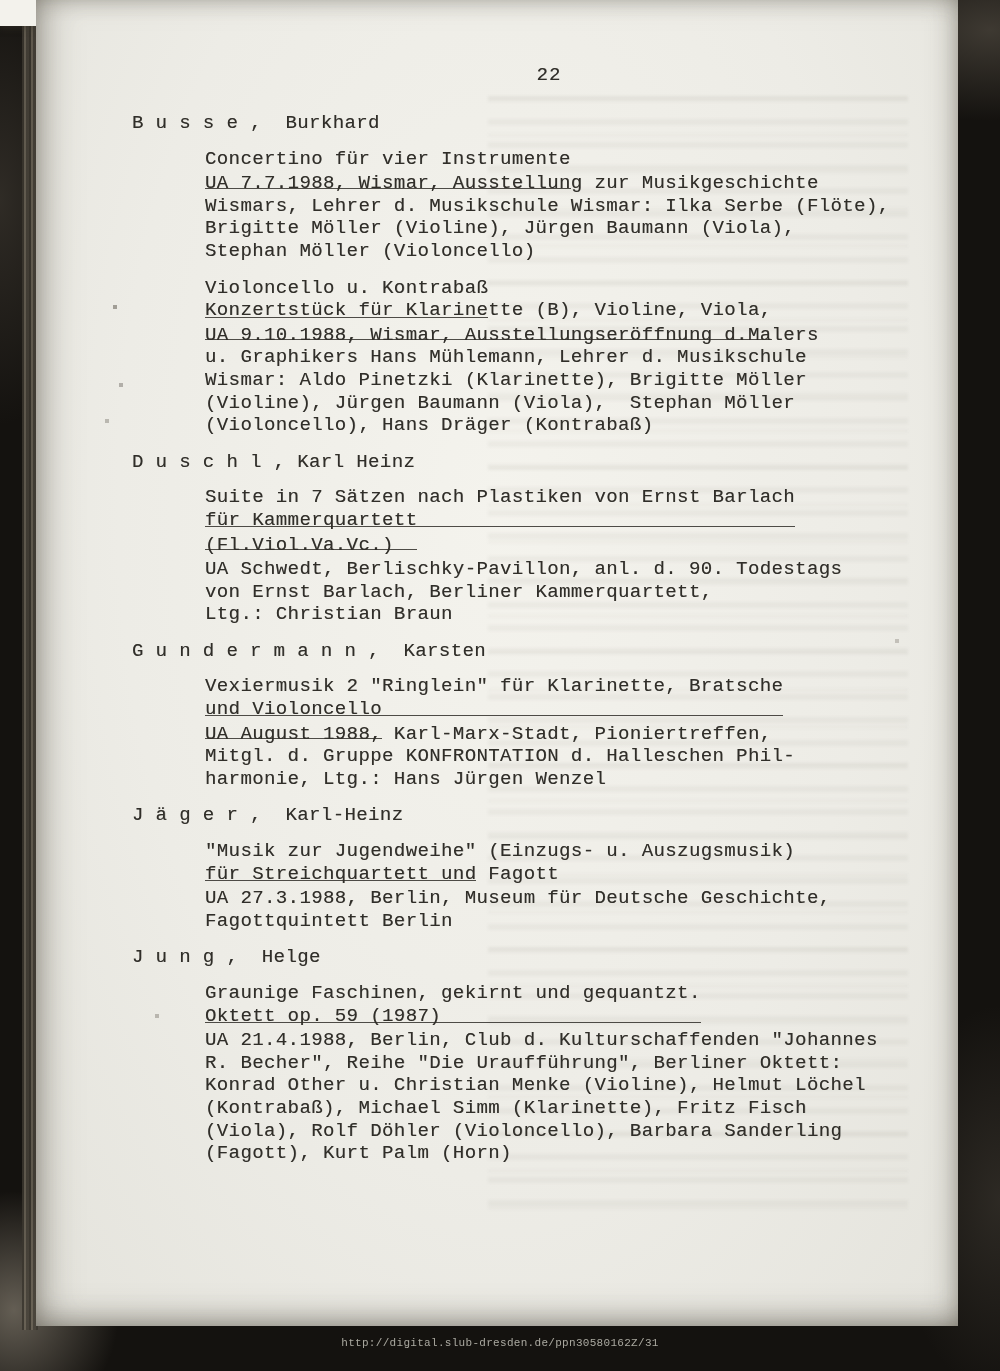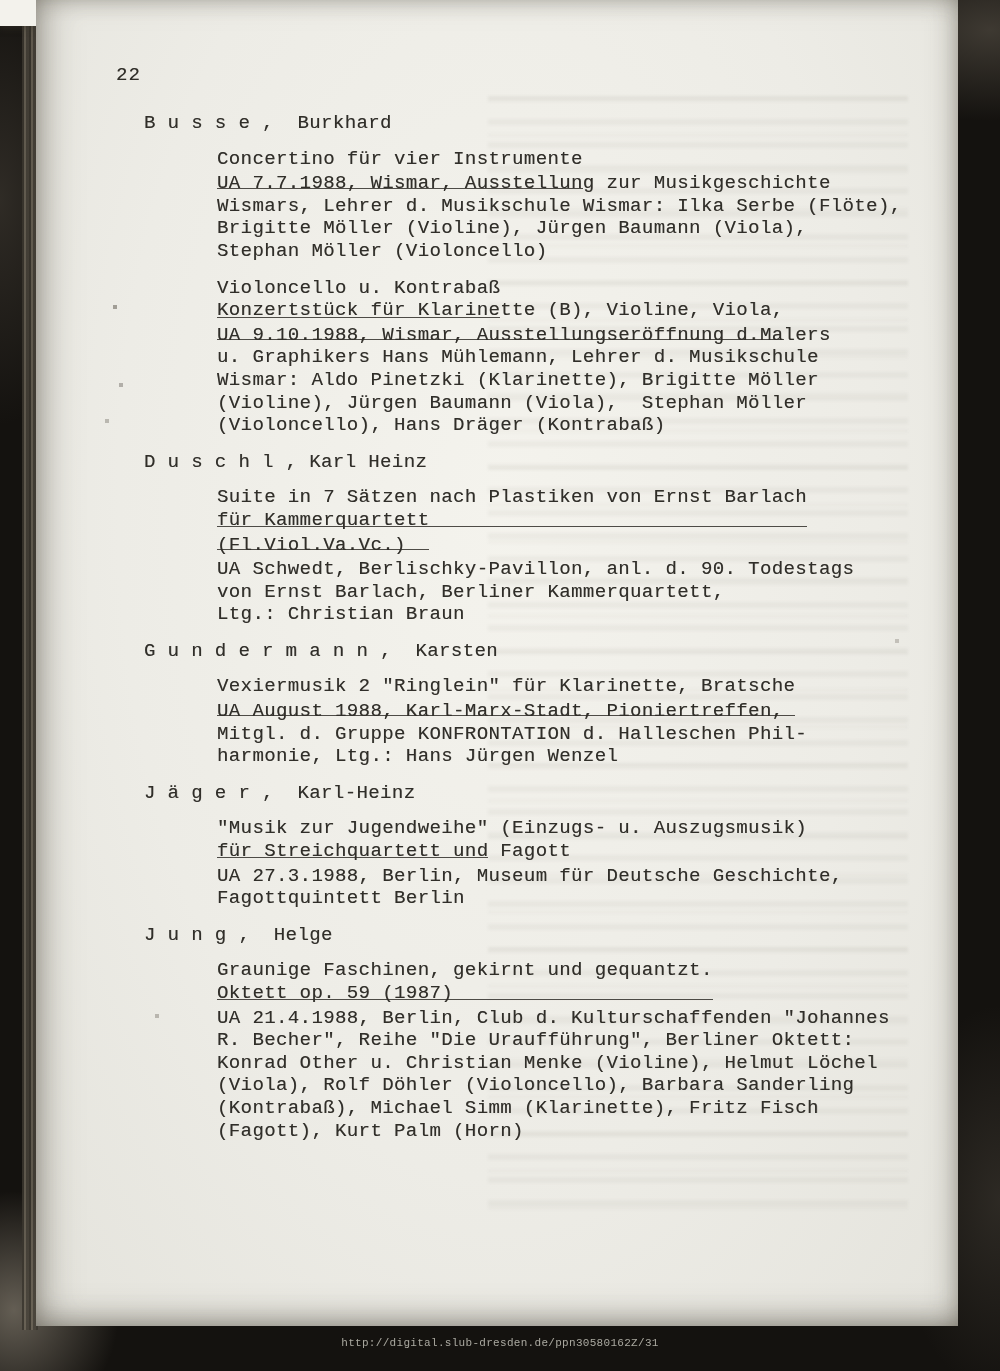--- a/index.html
+++ b/index.html
@@ -41,26 +41,26 @@
   }
   .specks{position:absolute;left:0;top:0;width:2px;height:2px;background:transparent;
     box-shadow:
       78px 306px 0 1px rgba(70,64,54,.45),
       84px 384px 0 1px rgba(70,64,54,.35),
       70px 420px 0 1px rgba(70,64,54,.30),
       860px 640px 0 1px rgba(70,64,54,.25),
       120px 1015px 0 1px rgba(70,64,54,.30);
   }
   .page-number{
-    position:absolute;top:64px;left:0;width:100%;text-indent:80px;
+    position:absolute;top:64px;left:12px;width:100%;text-align:center;text-indent:80px;
     font-size:19px;letter-spacing:1px;color:#302e29;
     text-shadow:.3px .3px .6px rgba(50,48,44,.45);
   }
   .content{
-    position:absolute;left:108px;top:112px;width:800px;
+    position:absolute;left:96px;top:112px;width:800px;
     font-size:19px;line-height:22.6px;letter-spacing:.4px;color:#302e29;
     text-shadow:.3px .3px .6px rgba(50,48,44,.45);
   }
   .entry{margin-bottom:14px;}
   .composer{margin-bottom:13px;white-space:pre;}
   .work{margin:10px 0 14px 73px;}
   .title-line{white-space:pre;}
   .title-line .u{border-bottom:1.7px solid rgba(48,46,41,.85);padding-bottom:18px;}
   .para{margin-top:2px;}
   .line{white-space:pre;}
@@ -123,20 +123,21 @@
             <div class="line">von Ernst Barlach, Berliner Kammerquartett,</div>
             <div class="line">Ltg.: Christian Braun</div>
           </div>
         </div>
       </div>
       <div class="entry">
         <div class="composer">G u n d e r m a n n ,  Karsten</div>
         <div class="work">
           <div class="work-title">
             <div class="title-line"><span class="u">Vexiermusik 2 "Ringlein" für Klarinette, Bratsche</span></div>
+            <div class="title-line"><span class="u">und Violoncello</span></div>
           </div>
           <div class="para">
             <div class="line">UA August 1988, Karl-Marx-Stadt, Pioniertreffen,</div>
             <div class="line">Mitgl. d. Gruppe KONFRONTATION d. Halleschen Phil-</div>
             <div class="line">harmonie, Ltg.: Hans Jürgen Wenzel</div>
           </div>
         </div>
       </div>
       <div class="entry">
         <div class="composer">J ä g e r ,  Karl-Heinz</div>
@@ -155,22 +156,22 @@
         <div class="composer">J u n g ,  Helge</div>
         <div class="work">
           <div class="work-title">
             <div class="title-line"><span class="u">Graunige Faschinen, gekirnt und gequantzt.</span></div>
             <div class="title-line"><span>Oktett op. 59 (1987)</span></div>
           </div>
           <div class="para">
             <div class="line">UA 21.4.1988, Berlin, Club d. Kulturschaffenden "Johannes</div>
             <div class="line">R. Becher", Reihe "Die Uraufführung", Berliner Oktett:</div>
             <div class="line">Konrad Other u. Christian Menke (Violine), Helmut Löchel</div>
+            <div class="line">(Kontrabaß), Michael Simm (Klarinette), Fritz Fisch</div>
             <div class="line">(Viola), Rolf Döhler (Violoncello), Barbara Sanderling</div>
-            <div class="line">(Kontrabaß), Michael Simm (Klarinette), Fritz Fisch</div>
             <div class="line">(Fagott), Kurt Palm (Horn)</div>
           </div>
         </div>
       </div>
     </div>
 </div>
 
 <div class="watermark">http://digital.slub-dresden.de/ppn30580162Z/31</div>
 
 </body></html>

